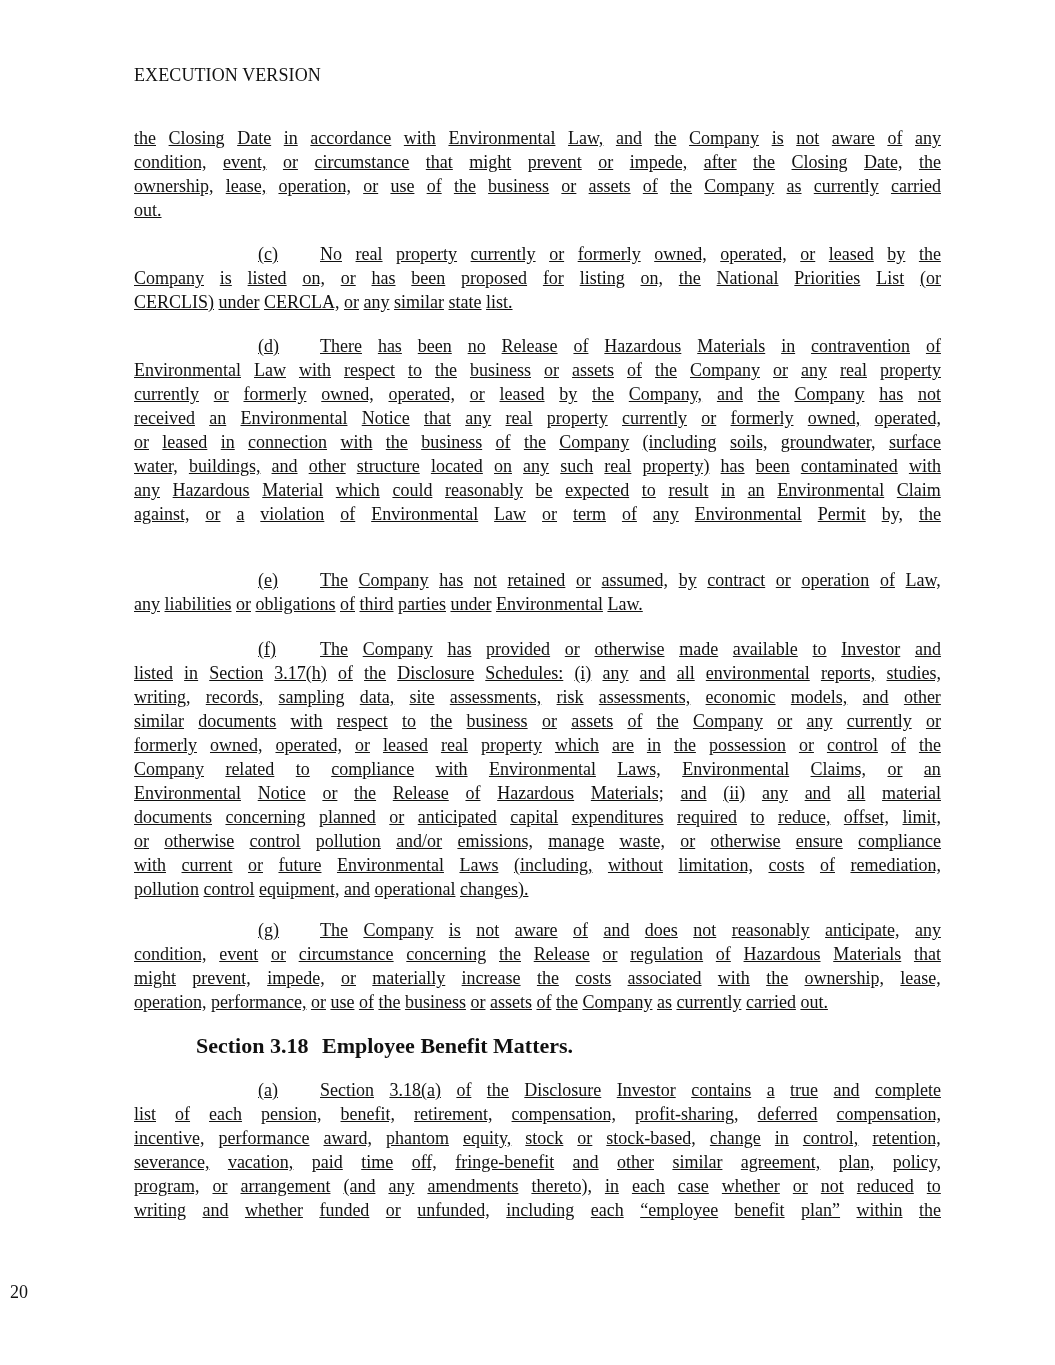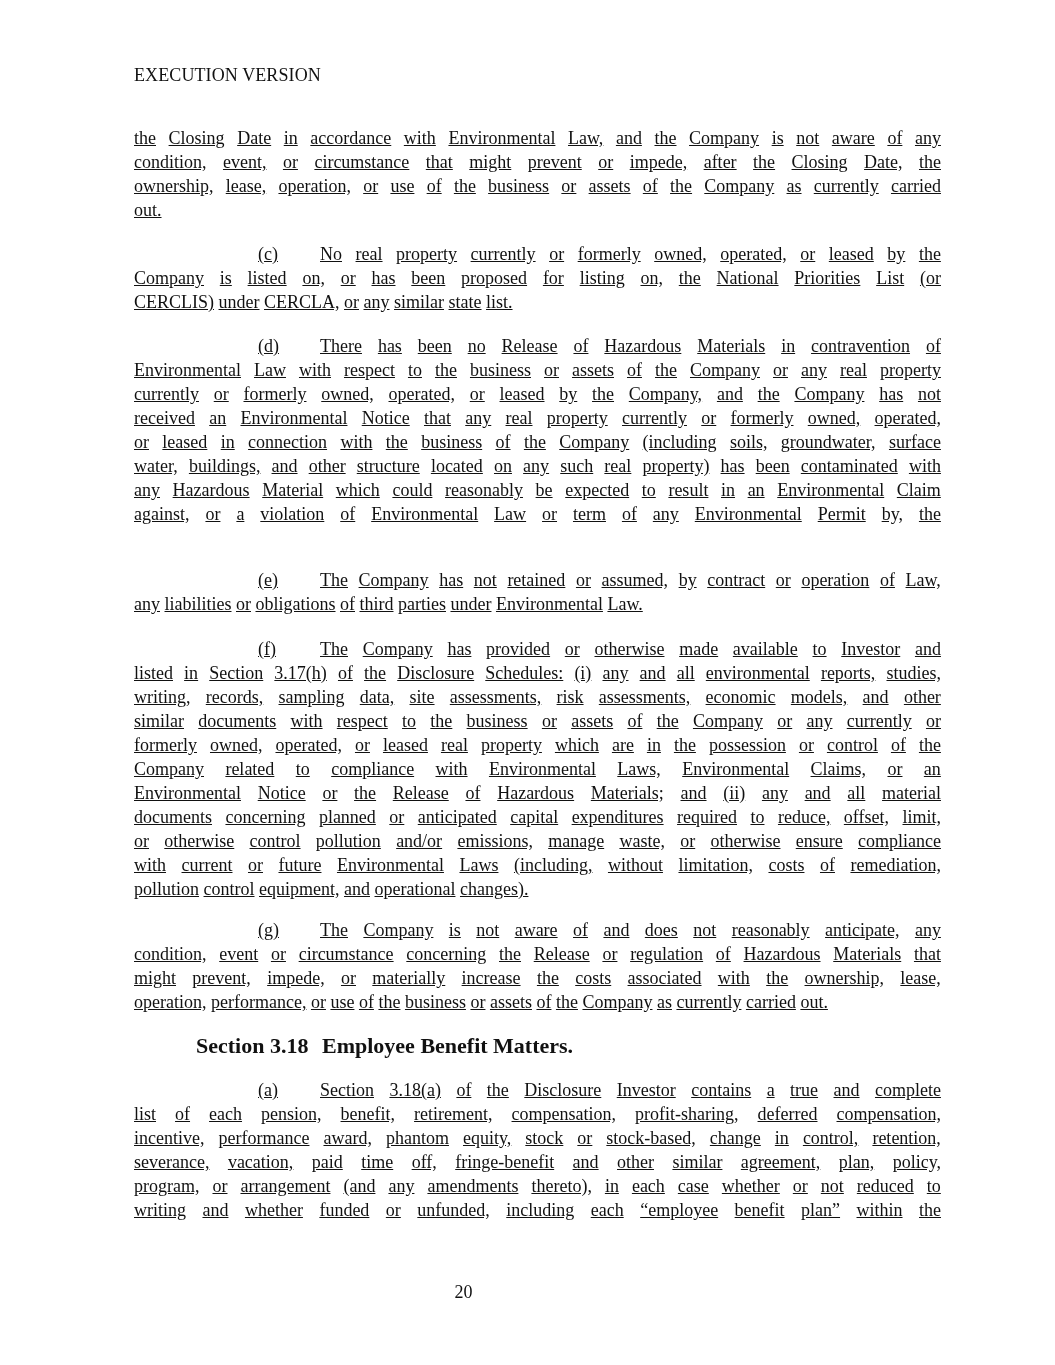--- a/index.html
+++ b/index.html
@@ -71,21 +71,20 @@
   }
   .heading .sec-num {
     display: inline-block;
     width: 126px;
   }
   .page-number {
     position: absolute;
     left: 0;
     width: 907px;
     top: 1281px;
-    text-align: center;
     font-size: 18px;
     line-height: 22px;
   }
 </style>
 </head>
 <body>
 
 <div class="page">
 
   <div class="header">EXECUTION VERSION</div>

